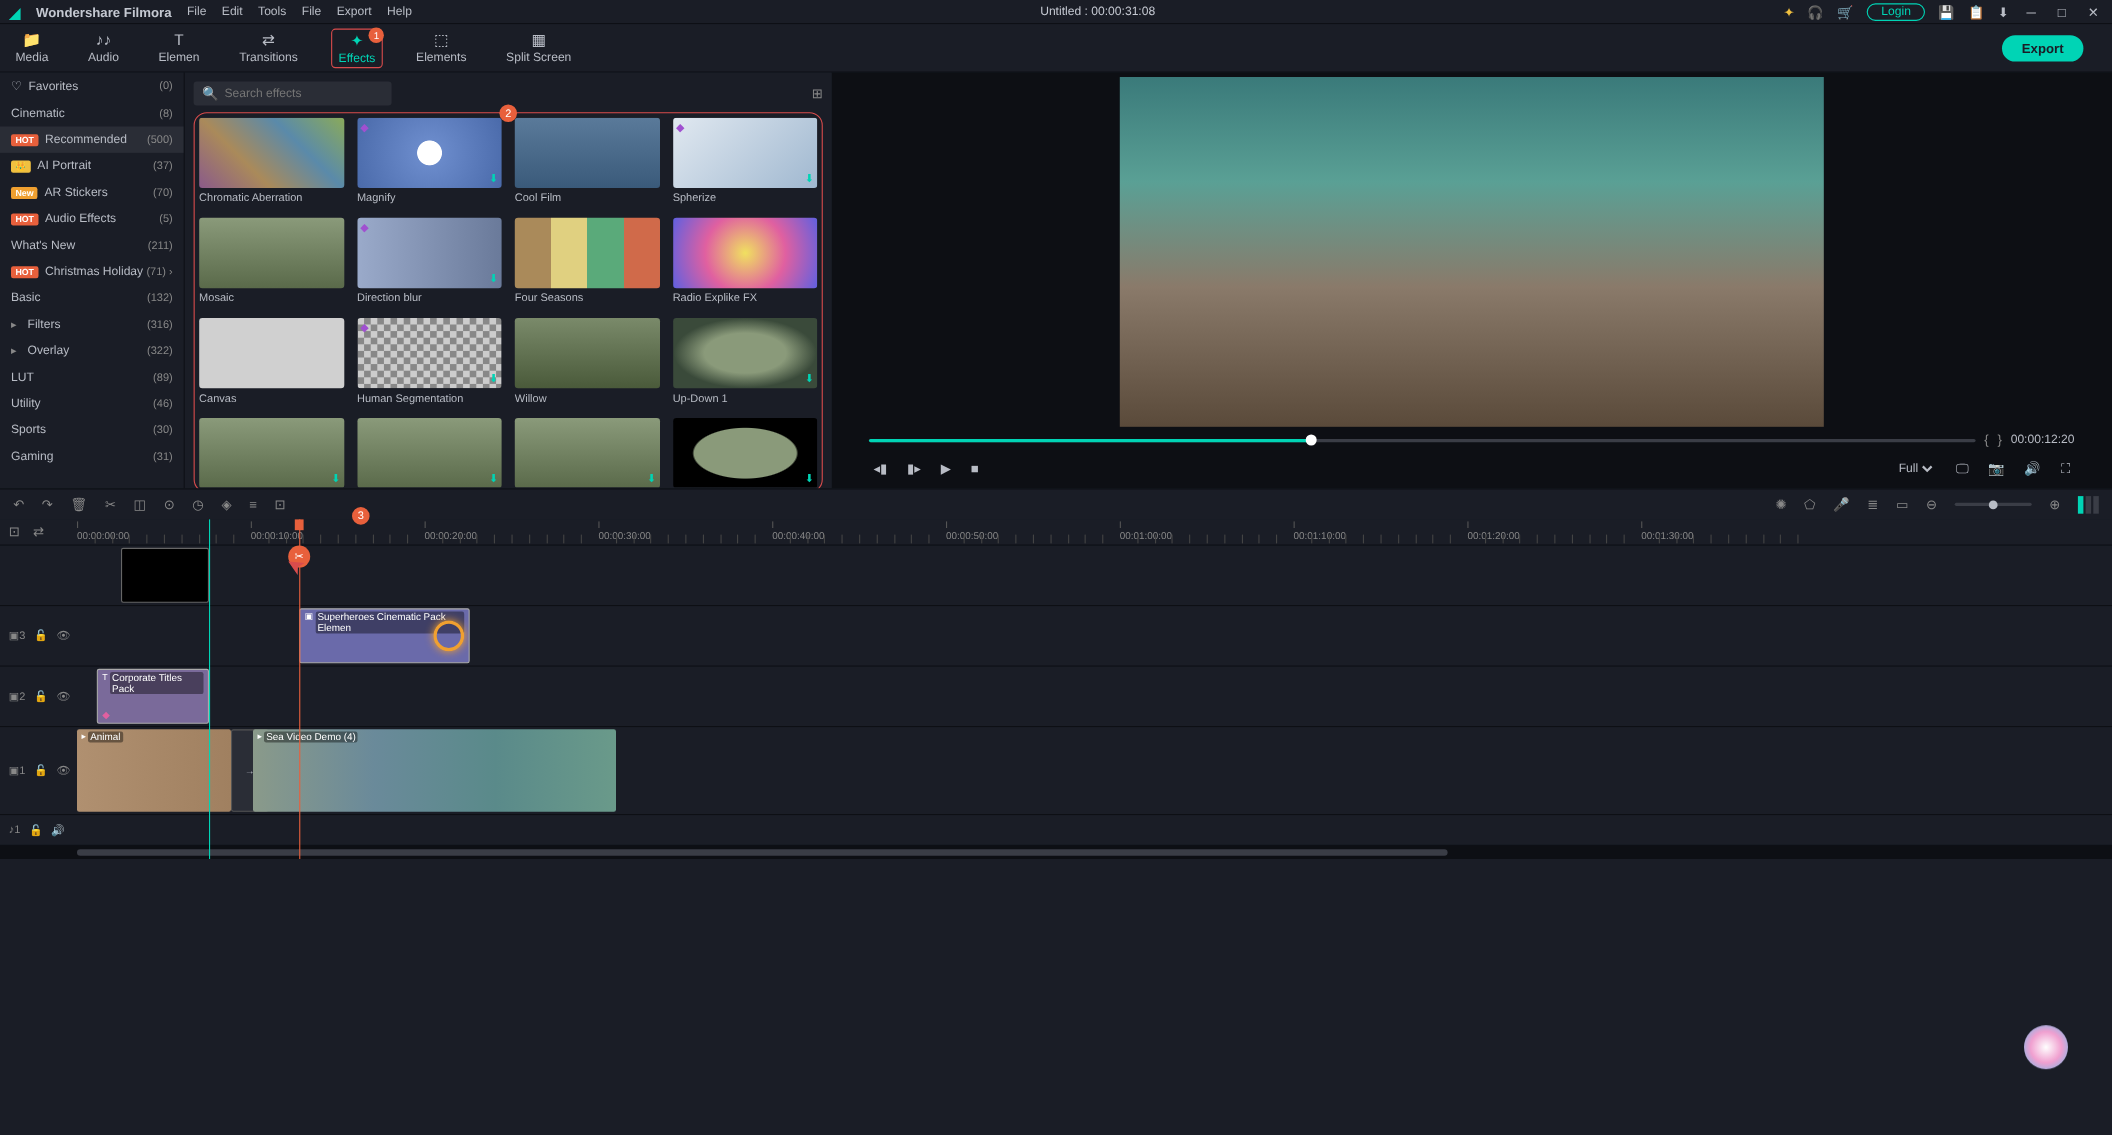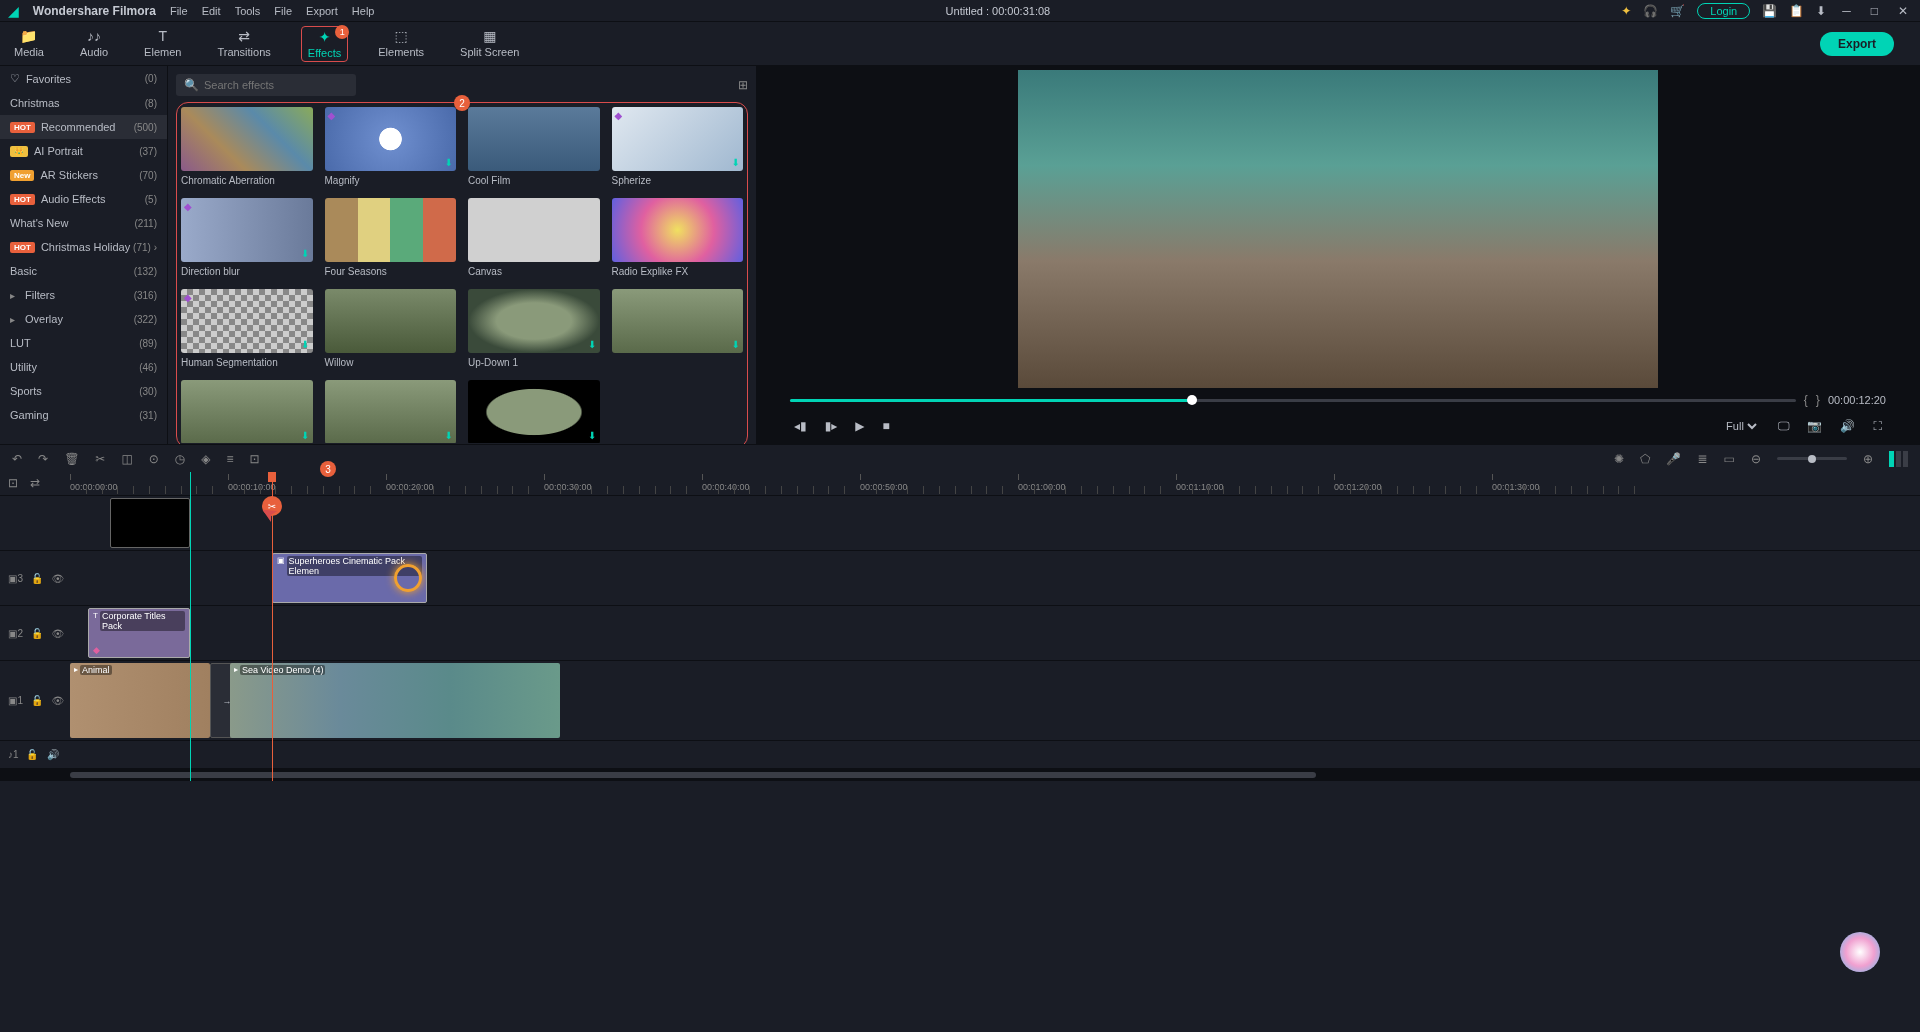--- a/index.html
+++ b/index.html
@@ -202,21 +202,21 @@
     <div class="sidebar" id="sidebar">
         <div class="sidebar-item">
           <span class="sidebar-item-left">
             <span>♡</span>
             <span>Favorites</span>
           </span>
           <span class="sidebar-count">(0)</span>
         </div>
         <div class="sidebar-item">
           <span class="sidebar-item-left">
-            <span>Christmas</span>
+            <span>Cinematic</span>
           </span>
           <span class="sidebar-count">(8)</span>
         </div>
         <div class="sidebar-item selected">
           <span class="sidebar-item-left">
             <span class="sidebar-badge">HOT</span>
             <span>Recommended</span>
           </span>
           <span class="sidebar-count">(500)</span>
         </div>
@@ -326,37 +326,41 @@
               <div class="effect-label">Cool Film</div>
             </div>
             <div class="effect-card">
               <div class="effect-thumb th-spher">
                 <span class="effect-diamond">◆</span>
                 <span class="effect-dl">⬇</span>
               </div>
               <div class="effect-label">Spherize</div>
             </div>
             <div class="effect-card">
+              <div class="effect-thumb th-mosaic"></div>
+              <div class="effect-label">Mosaic</div>
+            </div>
+            <div class="effect-card">
               <div class="effect-thumb th-dirblur">
                 <span class="effect-diamond">◆</span>
                 <span class="effect-dl">⬇</span>
               </div>
               <div class="effect-label">Direction blur</div>
             </div>
             <div class="effect-card">
               <div class="effect-thumb th-seasons"></div>
               <div class="effect-label">Four Seasons</div>
             </div>
             <div class="effect-card">
+              <div class="effect-thumb th-radio"></div>
+              <div class="effect-label">Radio Explike FX</div>
+            </div>
+            <div class="effect-card">
               <div class="effect-thumb th-canvas"></div>
               <div class="effect-label">Canvas</div>
-            </div>
-            <div class="effect-card">
-              <div class="effect-thumb th-radio"></div>
-              <div class="effect-label">Radio Explike FX</div>
             </div>
             <div class="effect-card">
               <div class="effect-thumb th-human">
                 <span class="effect-diamond">◆</span>
                 <span class="effect-dl">⬇</span>
               </div>
               <div class="effect-label">Human Segmentation</div>
             </div>
             <div class="effect-card">
               <div class="effect-thumb th-willow"></div>

